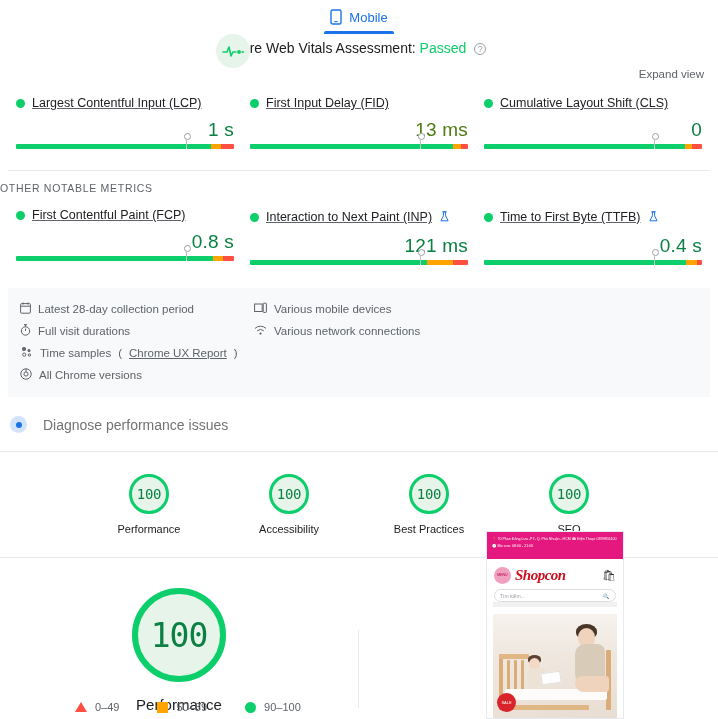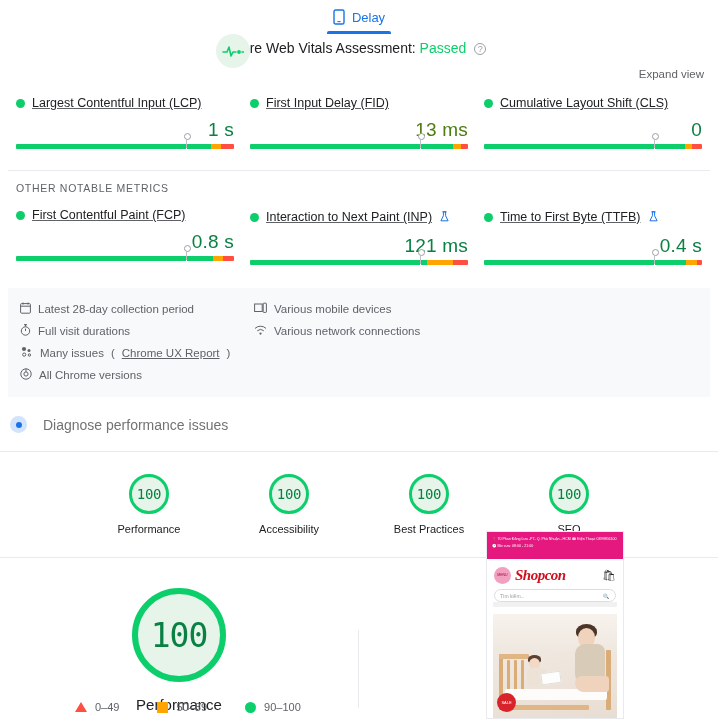--- a/index.html
+++ b/index.html
@@ -80,21 +80,20 @@
   }
   .tick:after {
     content: ""; position: absolute; left: 0; top: 2px;
     width: 1px; height: 9px; background: #bdc1c6;
   }
 
   .hr { height: 1px; background: #e8eaed; margin: 14px 8px 0 8px; }
   .section-label {
     font-size: 10.5px; color: #5f6368; letter-spacing: .7px;
     padding: 11px 0 0 0;
-    margin-left: 16px;
   }
 
   
   .meta {
     background: #f8f9fa; margin: 16px 8px 0 8px; padding: 10px 12px 11px 12px;
     display: flex; flex-wrap: wrap;
   }
   .meta-col { width: 234px; }
   .meta-item {
     display: flex; align-items: center; gap: 7px;
@@ -261,21 +260,21 @@
 <div class="page">
 
   <div class="tabs">
     <div class="tab active">
       <span>
         <svg width="12" height="16" viewBox="0 0 12 16">
             <rect x="1" y="1" width="10" height="14" rx="1.6" fill="none" stroke="#1a73e8" stroke-width="1.4"></rect>
             <line x1="4.4" y1="12.6" x2="7.6" y2="12.6" stroke="#1a73e8" stroke-width="1.1"></line>
           </svg>
       </span>
-      <span>Delay</span>
+      <span>Mobile</span>
     </div>
   </div>
 
   <div class="assess-row">
     <div class="pulse-badge">
       <svg width="22" height="14" viewBox="0 0 22 14">
         <polyline points="1,8 5,8 7,3 9,12 11,8 14,8" fill="none" stroke="#0cce6b" stroke-width="1.6" stroke-linecap="round" stroke-linejoin="round"></polyline>
         <circle cx="17" cy="8" r="1.9" fill="#0cce6b"></circle>
         <line x1="20" y1="8" x2="21.5" y2="8" stroke="#0cce6b" stroke-width="1.6" stroke-linecap="round"></line>
       </svg>
@@ -450,21 +449,21 @@
       <div class="meta-col">
         <div class="meta-item">
           <span>
             <svg width="13" height="12" viewBox="0 0 13 12">
                 <circle cx="4" cy="3" r="2.1" fill="#5f6368"></circle>
                 <circle cx="9" cy="4.4" r="1.5" fill="#5f6368"></circle>
                 <circle cx="4.2" cy="8.6" r="1.6" fill="none" stroke="#5f6368" stroke-width="1"></circle>
                 <circle cx="9.4" cy="9" r="1.2" fill="none" stroke="#5f6368" stroke-width="1"></circle>
               </svg>
           </span>
-          <span>Many issues</span>
+          <span>Time samples</span>
           <span>(</span>
             <span class="meta-link">Chrome UX Report</span>
             <span>)</span>
         </div>
         <div class="meta-item">
           <span>
             <svg width="12" height="12" viewBox="0 0 12 12">
                 <circle cx="6" cy="6" r="5.2" fill="none" stroke="#5f6368" stroke-width="1"></circle>
                 <circle cx="6" cy="6" r="2.1" fill="none" stroke="#5f6368" stroke-width="1"></circle>
                 <line x1="6" y1="3.9" x2="6" y2="0.9" stroke="#5f6368" stroke-width="1"></line>

